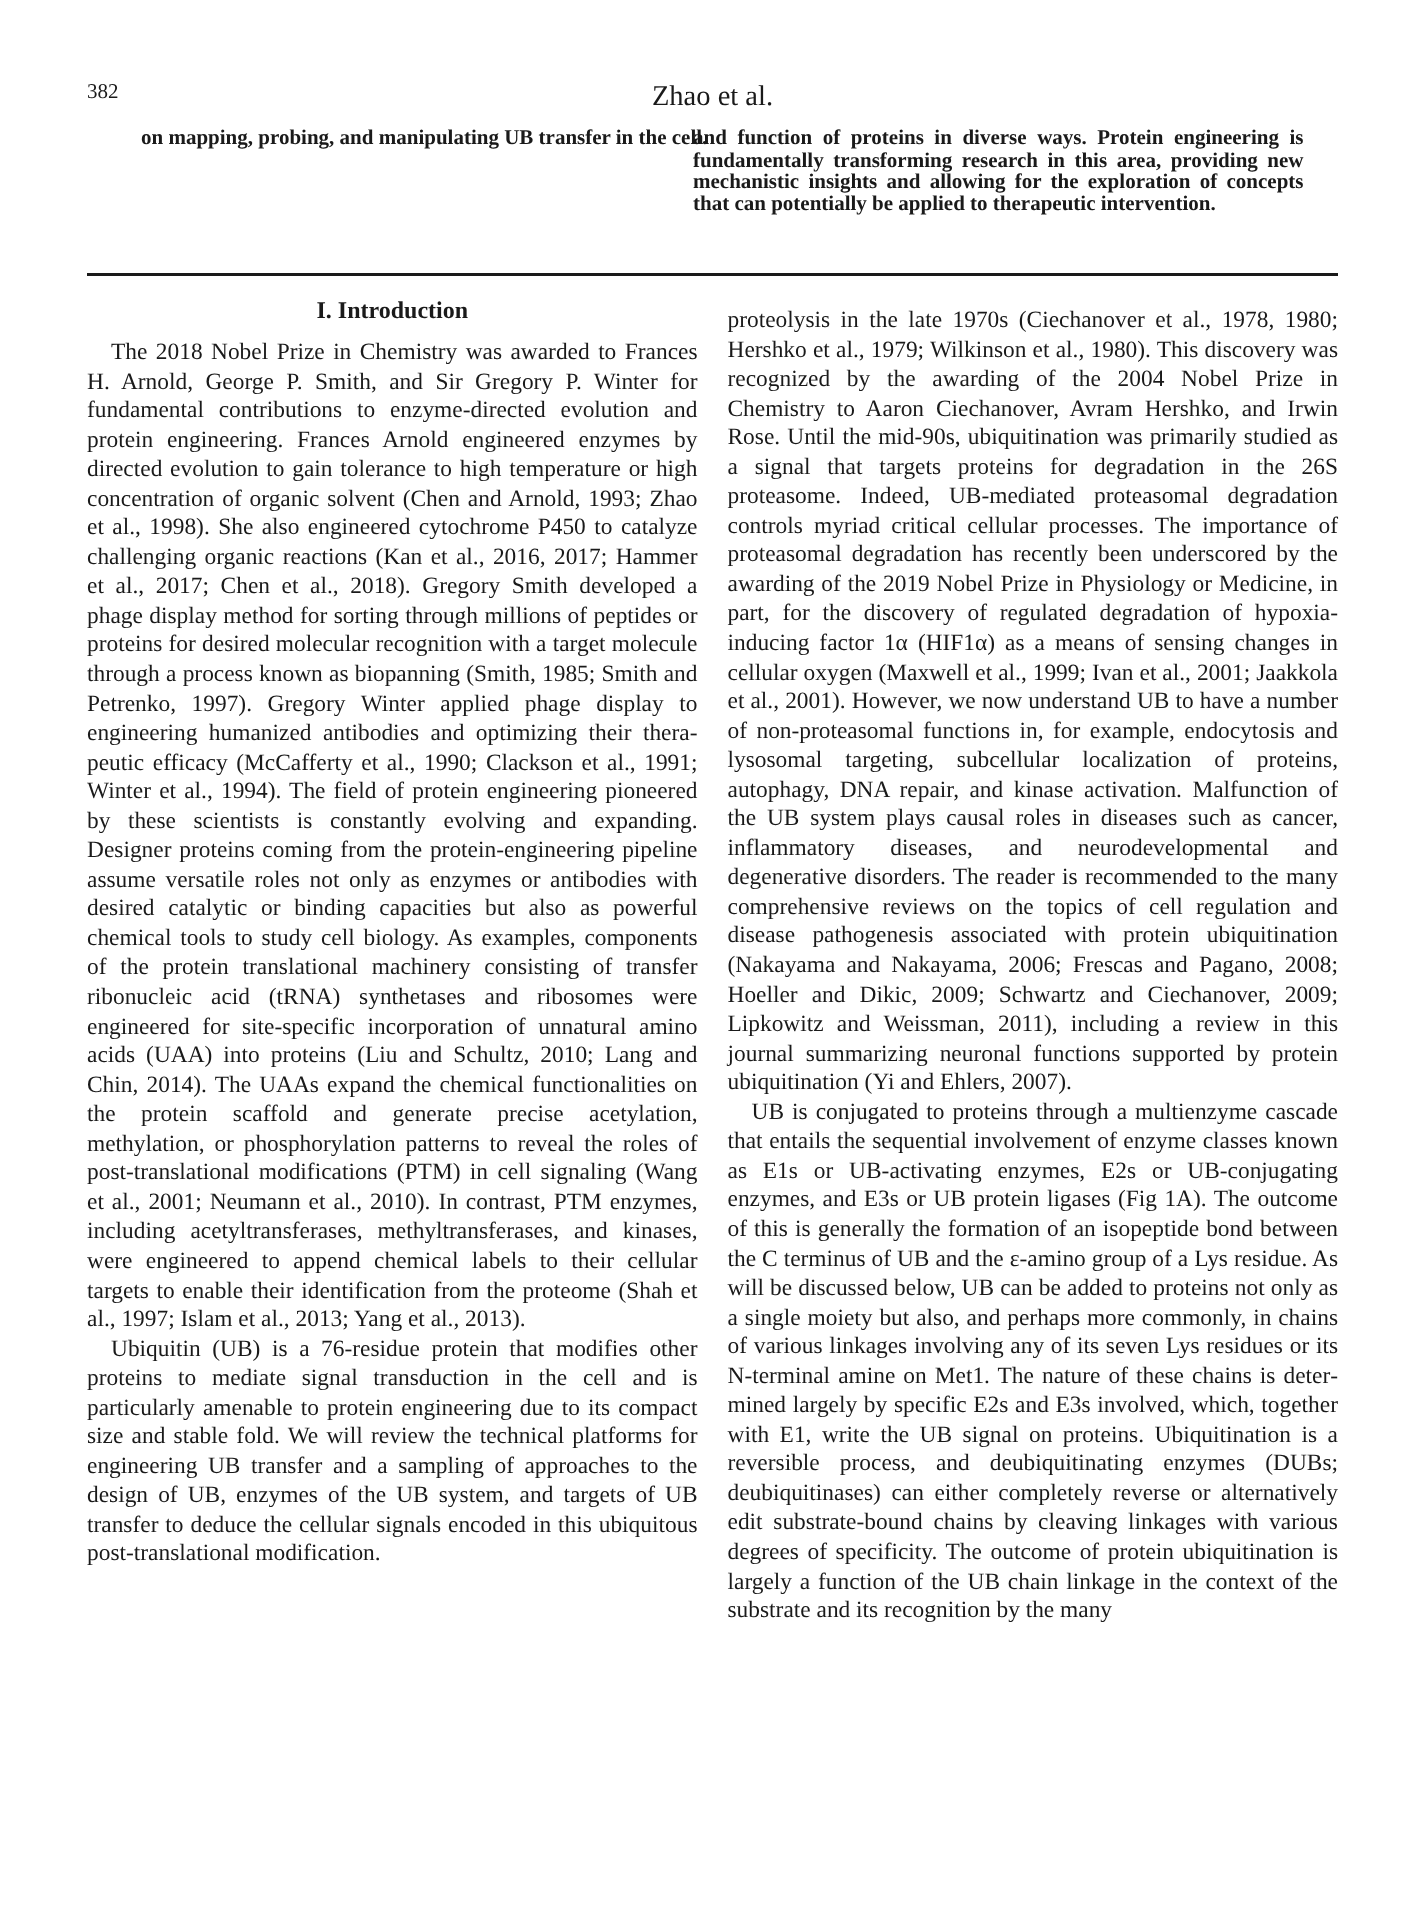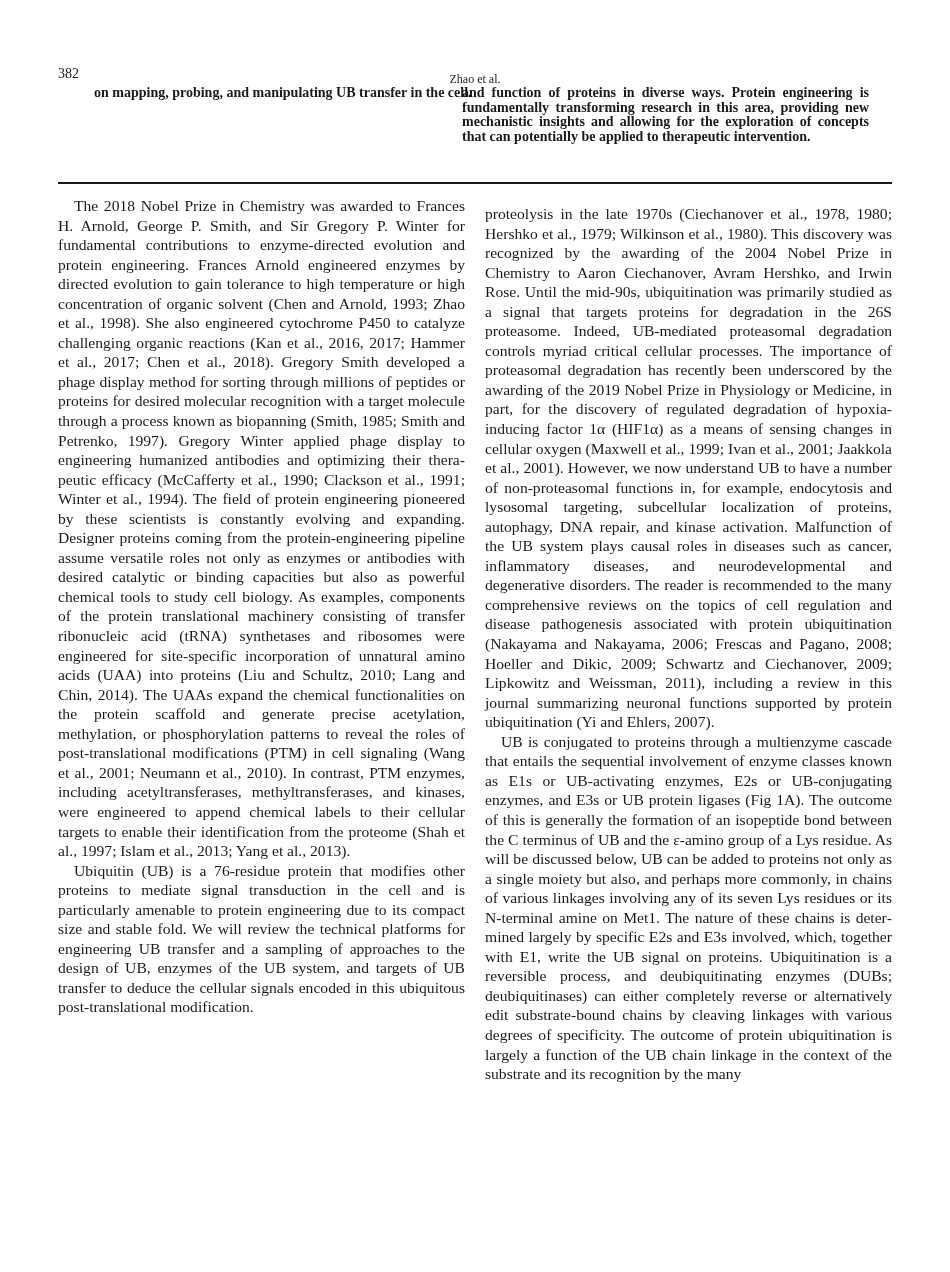--- a/index.html
+++ b/index.html
@@ -1,21 +1,21 @@
 <!DOCTYPE html>
 <html><head>
 <meta charset="utf-8">
 <style>
   html, body { margin: 0; padding: 0; background: #ffffff; }
   body { width: 950px; height: 1272px; position: relative; overflow: hidden;
          font-family: "DejaVu Serif", "Liberation Serif", serif; color: #1a1a1a; }
   .running-head { position: absolute; top: 54px; left: 58px; width: 834px; height: 18px;
                   font-family: "Liberation Serif", serif; font-size: 14px; }
-  .page-num { position: absolute; left: 0; top: 12px; }
-  .running-author { position: absolute; left: 0; right: 0; top: 18px; text-align: center; font-size: 12px; }
+  .page-num { position: absolute; left: 0; top: 0; }
+  .running-author { position: absolute; left: 0; right: 0; top: 0; text-align: center; font-size: 19px; }
   .abstract { position: absolute; top: 86px; left: 58px; width: 834px; height: 86px; }
   .abs-col { position: absolute; top: 0; width: 407px; font-family: "Liberation Serif", serif;
              font-weight: bold; font-size: 14px; line-height: 14.6px; text-align: justify; }
   .abs-left { left: 0; margin-left: 36px; }
   .abs-right { left: 404px; }
   .abs-left p { margin: 0; }
   .abs-left p + p { margin-top: 14px; text-indent: 18px; }
   .sig-label { font-style: italic; }
   .rule { position: absolute; top: 182px; left: 58px; width: 834px; height: 2px; background: #1a1a1a; }
   .col { position: absolute; top: 196px; width: 407px; font-family: "Liberation Serif", serif;
@@ -39,20 +39,21 @@
     <p>on mapping, probing, and manipulating UB transfer in the cell.</p>
   </div>
   <div class="abs-col abs-right">
     <p style="margin:0">and function of proteins in diverse ways. Protein engineering is fundamentally transforming research in this area, providing new mechanistic insights and allowing for the exploration of concepts that can potentially be applied to therapeutic intervention.</p>
   </div>
 </div>
 
 <div class="rule"></div>
 
 <div class="col col-left">
+  <h2 class="section-heading">I. Introduction</h2>
   <p>The 2018 Nobel Prize in Chemistry was awarded to Frances H. Arnold, George P. Smith, and Sir Gregory P. Winter for fundamental contributions to enzyme-directed evolution and protein engineering. Frances Arnold engineered enzymes by directed evolution to gain tolerance to high temperature or high concentration of organic solvent (Chen and Arnold, 1993; Zhao et al., 1998). She also engineered cytochrome P450 to catalyze challenging organic reactions (Kan et al., 2016, 2017; Hammer et al., 2017; Chen et al., 2018). Gregory Smith developed a phage display method for sorting through millions of peptides or proteins for desired molecular recognition with a target molecule through a process known as biopanning (Smith, 1985; Smith and Petrenko, 1997). Gregory Winter applied phage display to engineer­ing humanized antibodies and optimizing their thera­peutic efficacy (McCafferty et al., 1990; Clackson et al., 1991; Winter et al., 1994). The field of protein engineering pioneered by these scientists is constantly evolving and expanding. Designer proteins coming from the protein-engineering pipeline assume versatile roles not only as enzymes or antibodies with desired catalytic or binding capacities but also as powerful chemical tools to study cell biology. As examples, components of the protein trans­lational machinery consisting of transfer ribonucleic acid (tRNA) synthetases and ribosomes were engineered for site-specific incorporation of unnatural amino acids (UAA) into proteins (Liu and Schultz, 2010; Lang and Chin, 2014). The UAAs expand the chemical functional­ities on the protein scaffold and generate precise acetyla­tion, methylation, or phosphorylation patterns to reveal the roles of post-translational modifications (PTM) in cell signaling (Wang et al., 2001; Neumann et al., 2010). In contrast, PTM enzymes, including acetyltransferases, methyltransferases, and kinases, were engineered to append chemical labels to their cellular targets to enable their identification from the proteome (Shah et al., 1997; Islam et al., 2013; Yang et al., 2013).</p>
   <p>Ubiquitin (UB) is a 76-residue protein that modifies other proteins to mediate signal transduction in the cell and is particularly amenable to protein engineering due to its compact size and stable fold. We will review the technical platforms for engineering UB transfer and a sampling of approaches to the design of UB, enzymes of the UB system, and targets of UB transfer to deduce the cellular signals encoded in this ubiquitous post-translational modification.</p>
 </div>
 
 <div class="col col-right">
   <p class="noindent">proteolysis in the late 1970s (Ciechanover et al., 1978, 1980; Hershko et al., 1979; Wilkinson et al., 1980). This discovery was recognized by the awarding of the 2004 Nobel Prize in Chemistry to Aaron Ciechanover, Avram Hershko, and Irwin Rose. Until the mid-90s, ubiquiti­nation was primarily studied as a signal that targets proteins for degradation in the 26S proteasome. Indeed, UB-mediated proteasomal degradation controls myriad critical cellular processes. The importance of proteaso­mal degradation has recently been underscored by the awarding of the 2019 Nobel Prize in Physiology or Medicine, in part, for the discovery of regulated degra­dation of hypoxia-inducing factor 1α (HIF1α) as a means of sensing changes in cellular oxygen (Maxwell et al., 1999; Ivan et al., 2001; Jaakkola et al., 2001). However, we now understand UB to have a number of non-proteasomal functions in, for example, endocytosis and lysosomal targeting, subcellular localization of proteins, autophagy, DNA repair, and kinase activation. Mal­function of the UB system plays causal roles in diseases such as cancer, inflammatory diseases, and neurodeve­lopmental and degenerative disorders. The reader is recommended to the many comprehensive reviews on the topics of cell regulation and disease pathogenesis associated with protein ubiquitination (Nakayama and Nakayama, 2006; Frescas and Pagano, 2008; Hoeller and Dikic, 2009; Schwartz and Ciechanover, 2009; Lipkowitz and Weissman, 2011), including a review in this journal summarizing neuronal functions supported by protein ubiquitination (Yi and Ehlers, 2007).</p>
   <p>UB is conjugated to proteins through a multien­zyme cascade that entails the sequential involvement of enzyme classes known as E1s or UB-activating enzymes, E2s or UB-conjugating enzymes, and E3s or UB protein ligases (Fig 1A). The outcome of this is generally the formation of an isopeptide bond between the C terminus of UB and the ε-amino group of a Lys residue. As will be discussed below, UB can be added to proteins not only as a single moiety but also, and perhaps more commonly, in chains of various linkages involving any of its seven Lys residues or its N-terminal amine on Met1. The nature of these chains is deter­mined largely by specific E2s and E3s involved, which, together with E1, write the UB signal on proteins. Ubiquitination is a reversible process, and deubiquiti­nating enzymes (DUBs; deubiquitinases) can either completely reverse or alternatively edit substrate-bound chains by cleaving linkages with various degrees of specificity. The outcome of protein ubiquitination is largely a function of the UB chain linkage in the context of the substrate and its recognition by the many</p>
 </div>
 
 </body></html>

